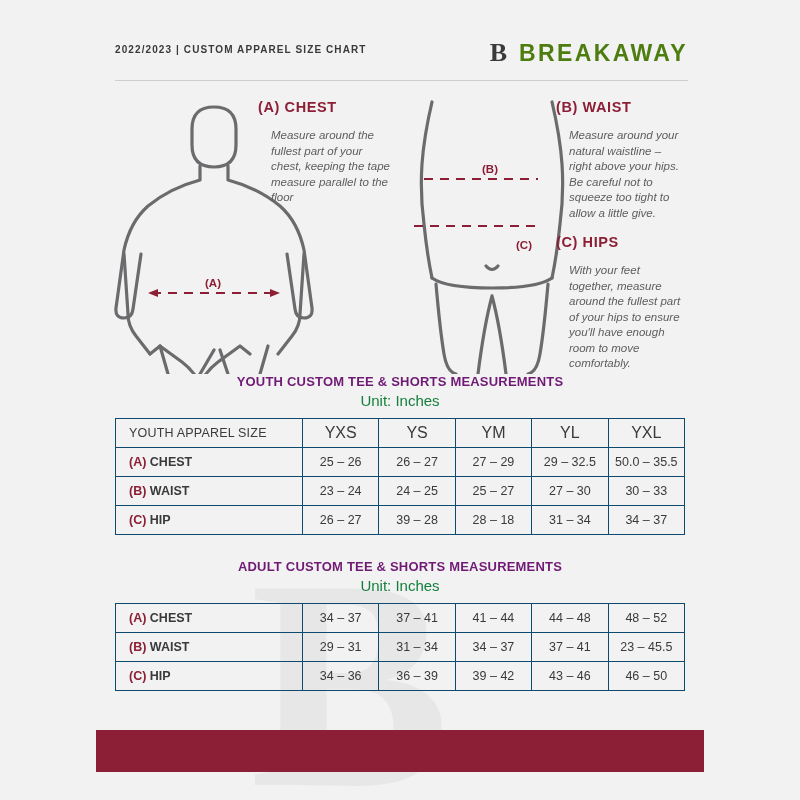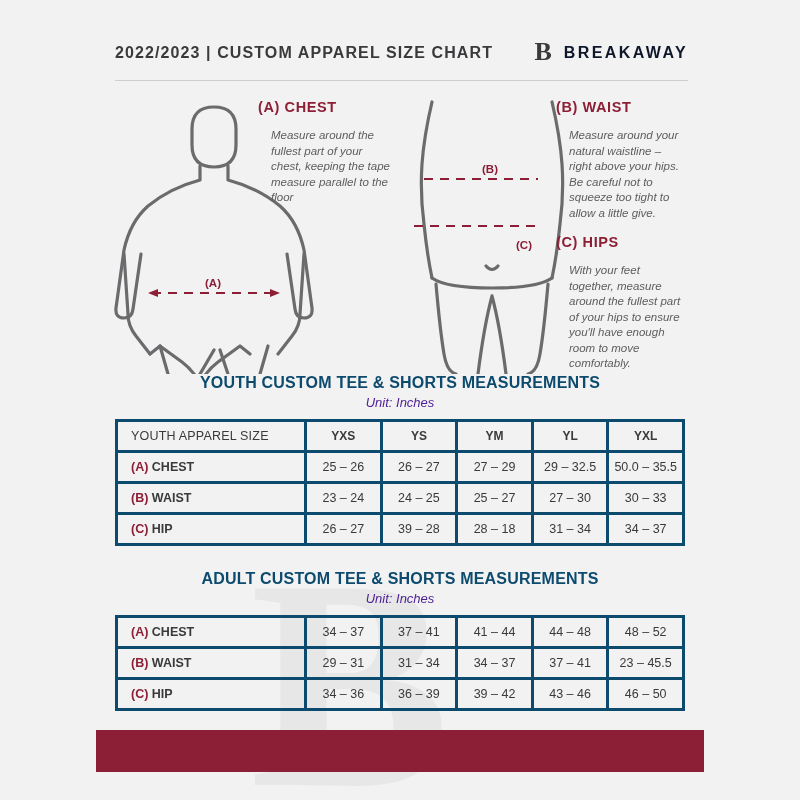--- a/index.html
+++ b/index.html
@@ -45,21 +45,21 @@
     position: absolute;
     left: 0; right: 0;
     top: 14px;
     height: 52px;
     z-index: 3;
   }
   .header-title {
     position: absolute;
     left: 115px;
     top: 16px;
-    font-size: 16px;
+    font-size: 10px;
     font-weight: bold;
     letter-spacing: 1.1px;
     color: #3a3a3c;
   }
   .brand {
     position: absolute;
     right: 112px;
     top: 12px;
     display: flex;
     align-items: center;
@@ -68,24 +68,24 @@
   .brand-mark {
     font-family: "Liberation Serif", serif;
     font-size: 26px;
     font-weight: bold;
     color: #3a3a3c;
     line-height: 1;
     position: relative;
     top: -1px;
   }
   .brand-name {
-    font-size: 16px;
+    font-size: 23px;
     font-weight: bold;
     letter-spacing: 2.4px;
-    color: #0f172a;
+    color: #4d7c0f;
   }
   .hr {
     position: absolute;
     left: 115px;
     right: 112px;
     top: 66px;
     height: 1px;
     background: #cfcfcf;
     z-index: 3;
   }
@@ -124,57 +124,56 @@
 
   
   .tables {
     position: absolute;
     left: 0; right: 0;
     top: 360px;
     z-index: 3;
   }
   .tbl-title {
     text-align: center;
-    font-size: 16px;
-    font-weight: bold;
-    color: #0c4a6e;
+    font-size: 13px;
+    font-weight: bold;
+    color: #701a75;
     letter-spacing: 0.2px;
   }
   .tbl-unit {
     text-align: center;
-    font-size: 13px;
-    font-style: italic;
-    color: #4c1d95;
+    font-size: 15px;
+    color: #15803d;
     margin-top: 3px;
     margin-bottom: 9px;
   }
   table {
     border-collapse: collapse;
     width: 570px;
     margin: 0 auto;
     table-layout: fixed;
   }
   table td, table th {
-    border: 3px solid #0c4a6e;
+    border: 1px solid #0c4a6e;
     height: 28px;
     font-size: 12.5px;
     color: #3a3a3c;
     text-align: center;
     padding: 0;
   }
   table .rowhead {
     text-align: left;
     padding-left: 13px;
     font-weight: bold;
     font-size: 12.5px;
     width: 173px;
   }
   table .hdr td {
-    font-weight: bold;
-    font-size: 12px;
+    font-weight: normal;
+    font-size: 16px;
   }
   table .hdr .rowhead {
     font-weight: normal;
     font-size: 12.5px;
     letter-spacing: 0.2px;
   }
   .lbl { color: #8c1f35; }
   .spacer { height: 24px; }
 
   

